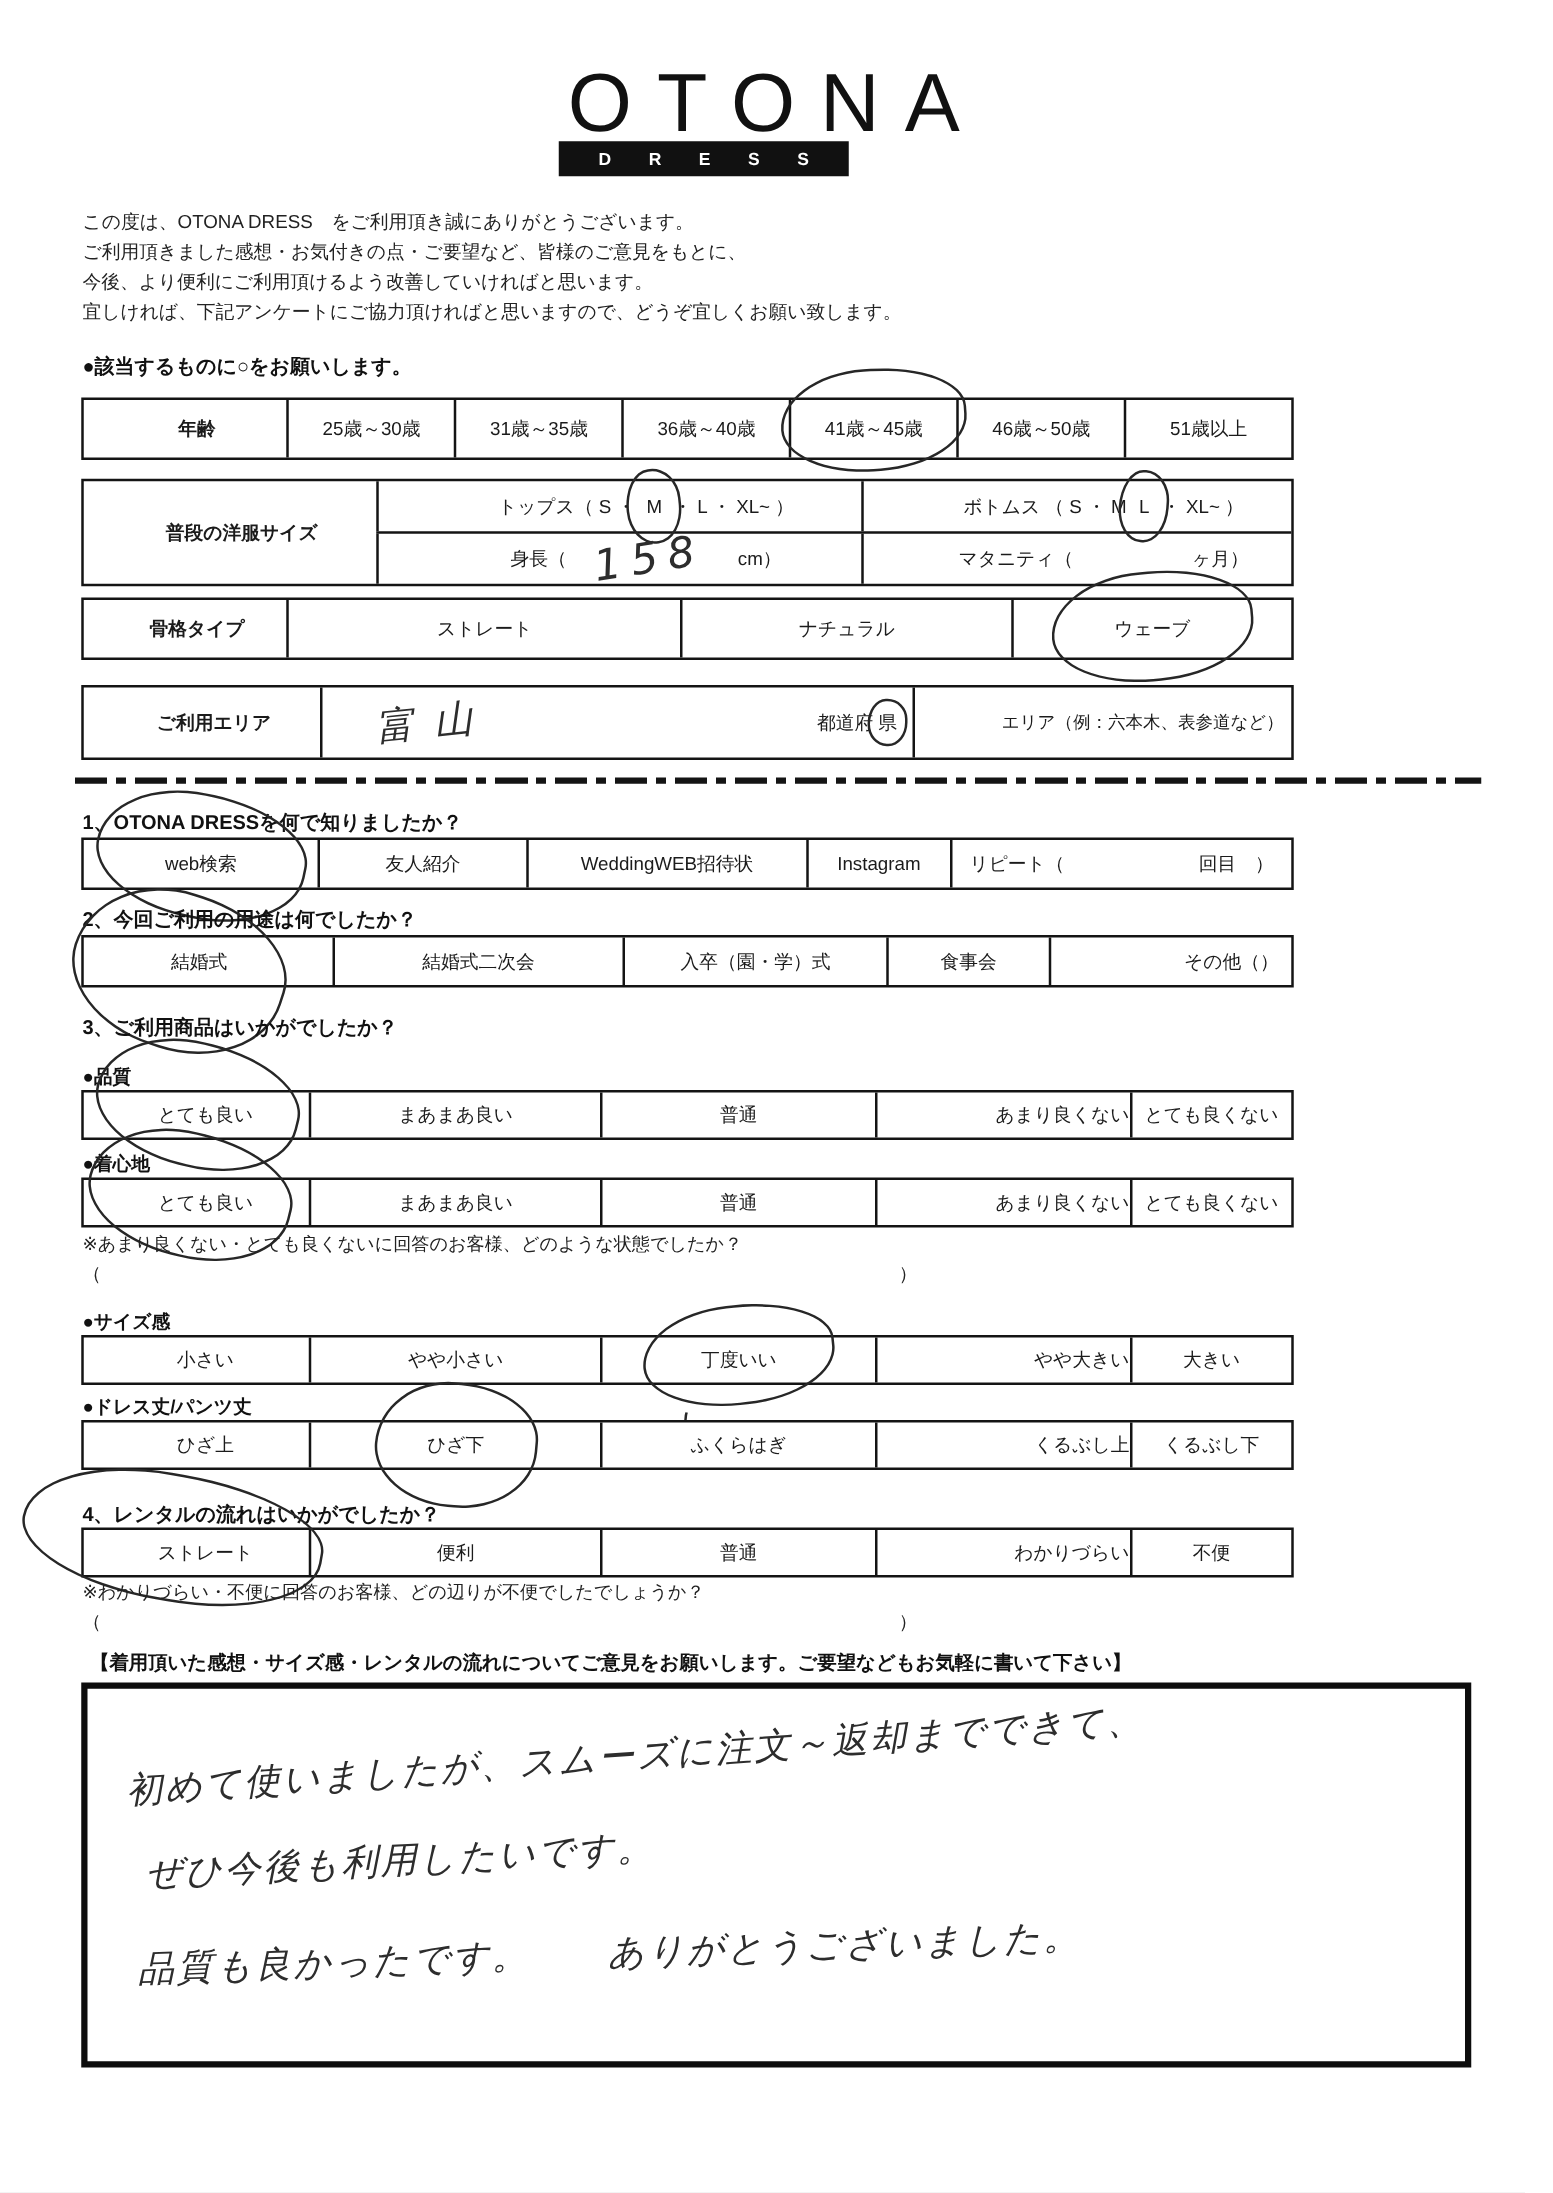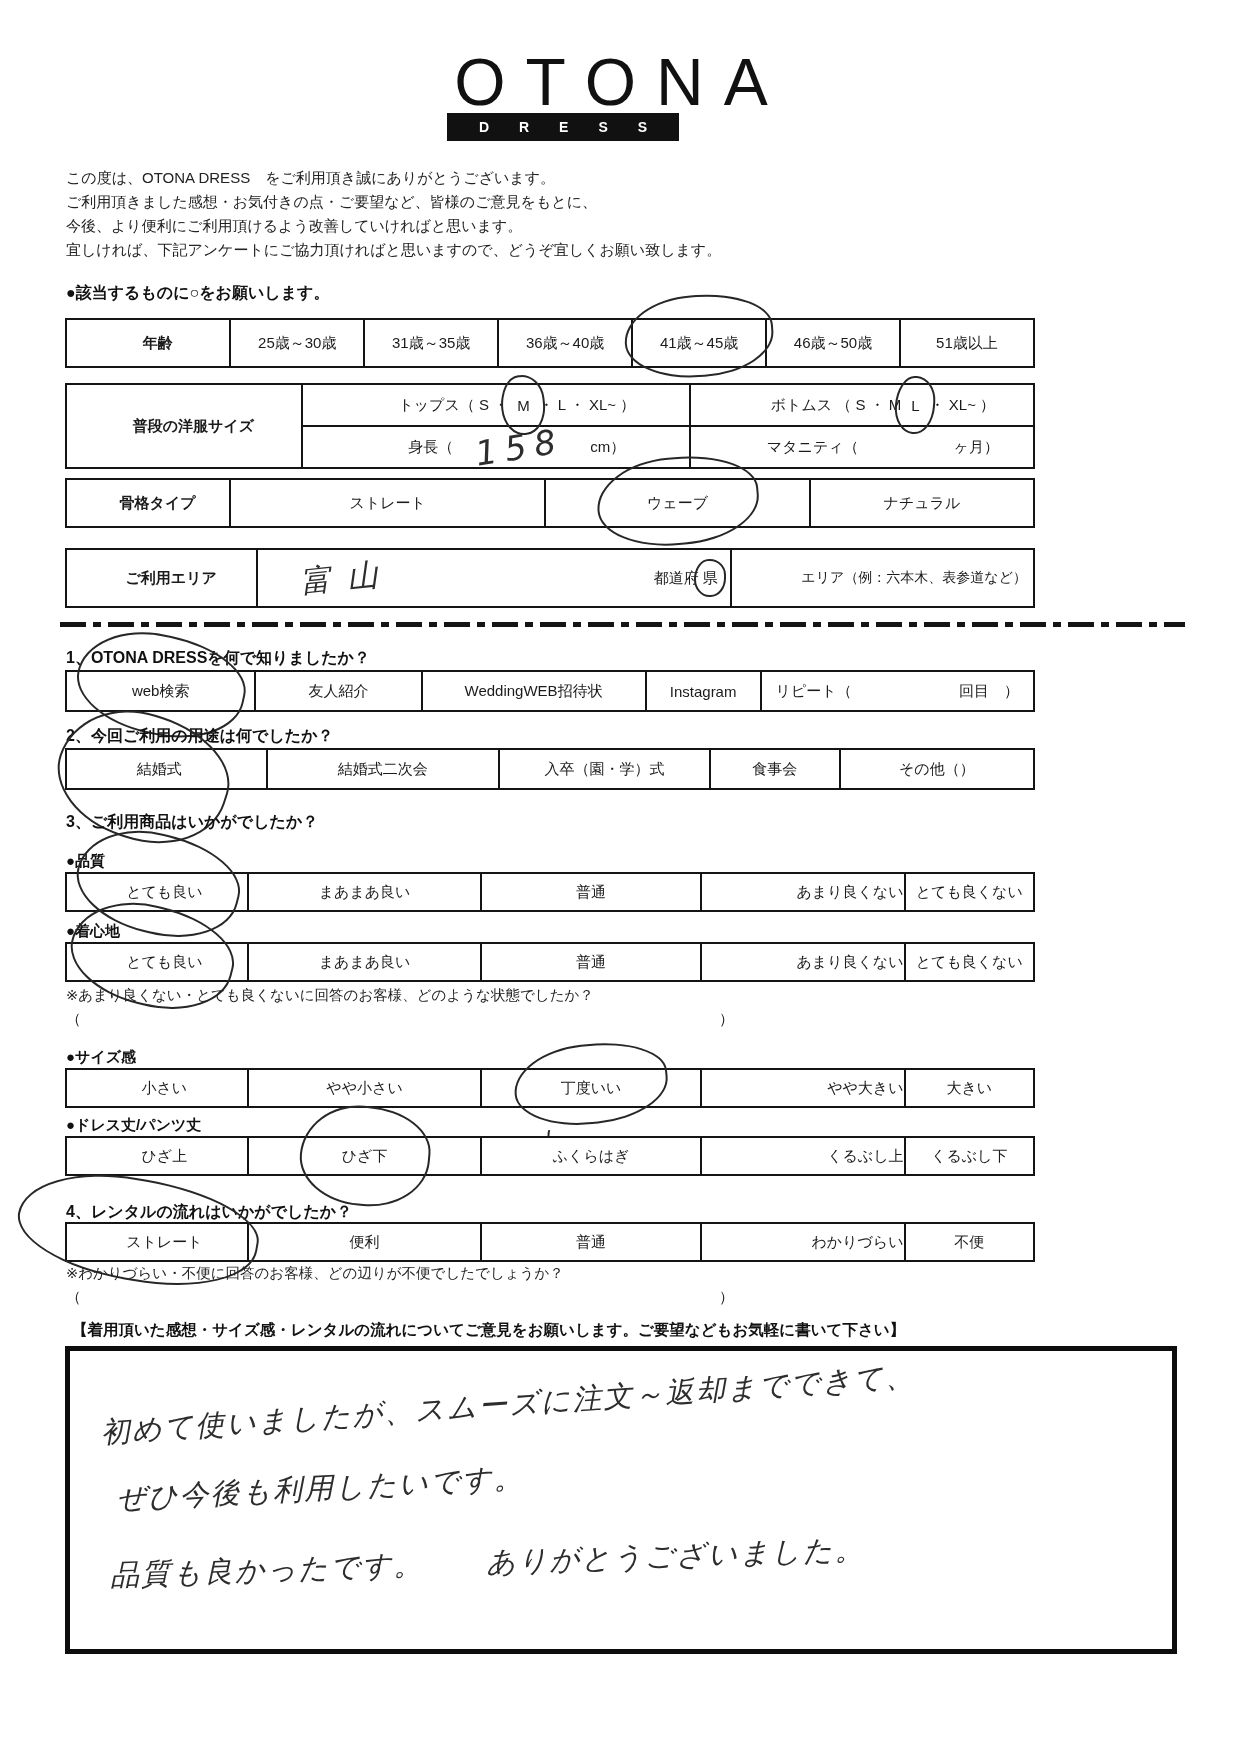--- a/index.html
+++ b/index.html
@@ -166,24 +166,24 @@
   </div>
 
   <div class="abs tbl cols-skel" style="top:478px;height:50px">
     <div class="cell label">
         <span>骨格タイプ</span>
       </div>
     <div class="cell">
         <span>ストレート</span>
       </div>
     <div class="cell">
+        <span>ナチュラル</span>
+      </div>
+    <div class="cell">
         <span class="circled" style="--cw:158px;--ch:84px;--cr:-5deg;--cy:-2px">ウェーブ</span>
-      </div>
-    <div class="cell">
-        <span>ナチュラル</span>
       </div>
   </div>
 
   <div class="abs tbl" style="top:548px;height:60px">
     <div class="cell label" style="width:19.6%">
         <span>ご利用エリア</span>
       </div>
     <div class="cell" style="width:49%;justify-content:flex-start">
       <span class="hand" style="font-size:31px;letter-spacing:16px;transform:rotate(-6deg);margin-left:42px">富山</span>
       <span style="flex:1"></span>
@@ -224,21 +224,21 @@
       </div>
     <div class="cell">
         <span>結婚式二次会</span>
       </div>
     <div class="cell">
         <span>入卒（園・学）式</span>
       </div>
     <div class="cell">
         <span>食事会</span>
       </div>
-    <div class="cell" style="justify-content:center;padding:0 10px">
+    <div class="cell" style="justify-content:flex-end;padding:0 10px">
       <span>その他（</span>
       <span>）</span>
     </div>
   </div>
 
   <div class="abs sec-head" style="top:812px">3、ご利用商品はいかがでしたか？</div>
 
   <div class="abs sub-head" style="top:852px">●品質</div>
   <div class="abs tbl cols-rate" style="top:872px;height:40px">
     <div class="cell">

